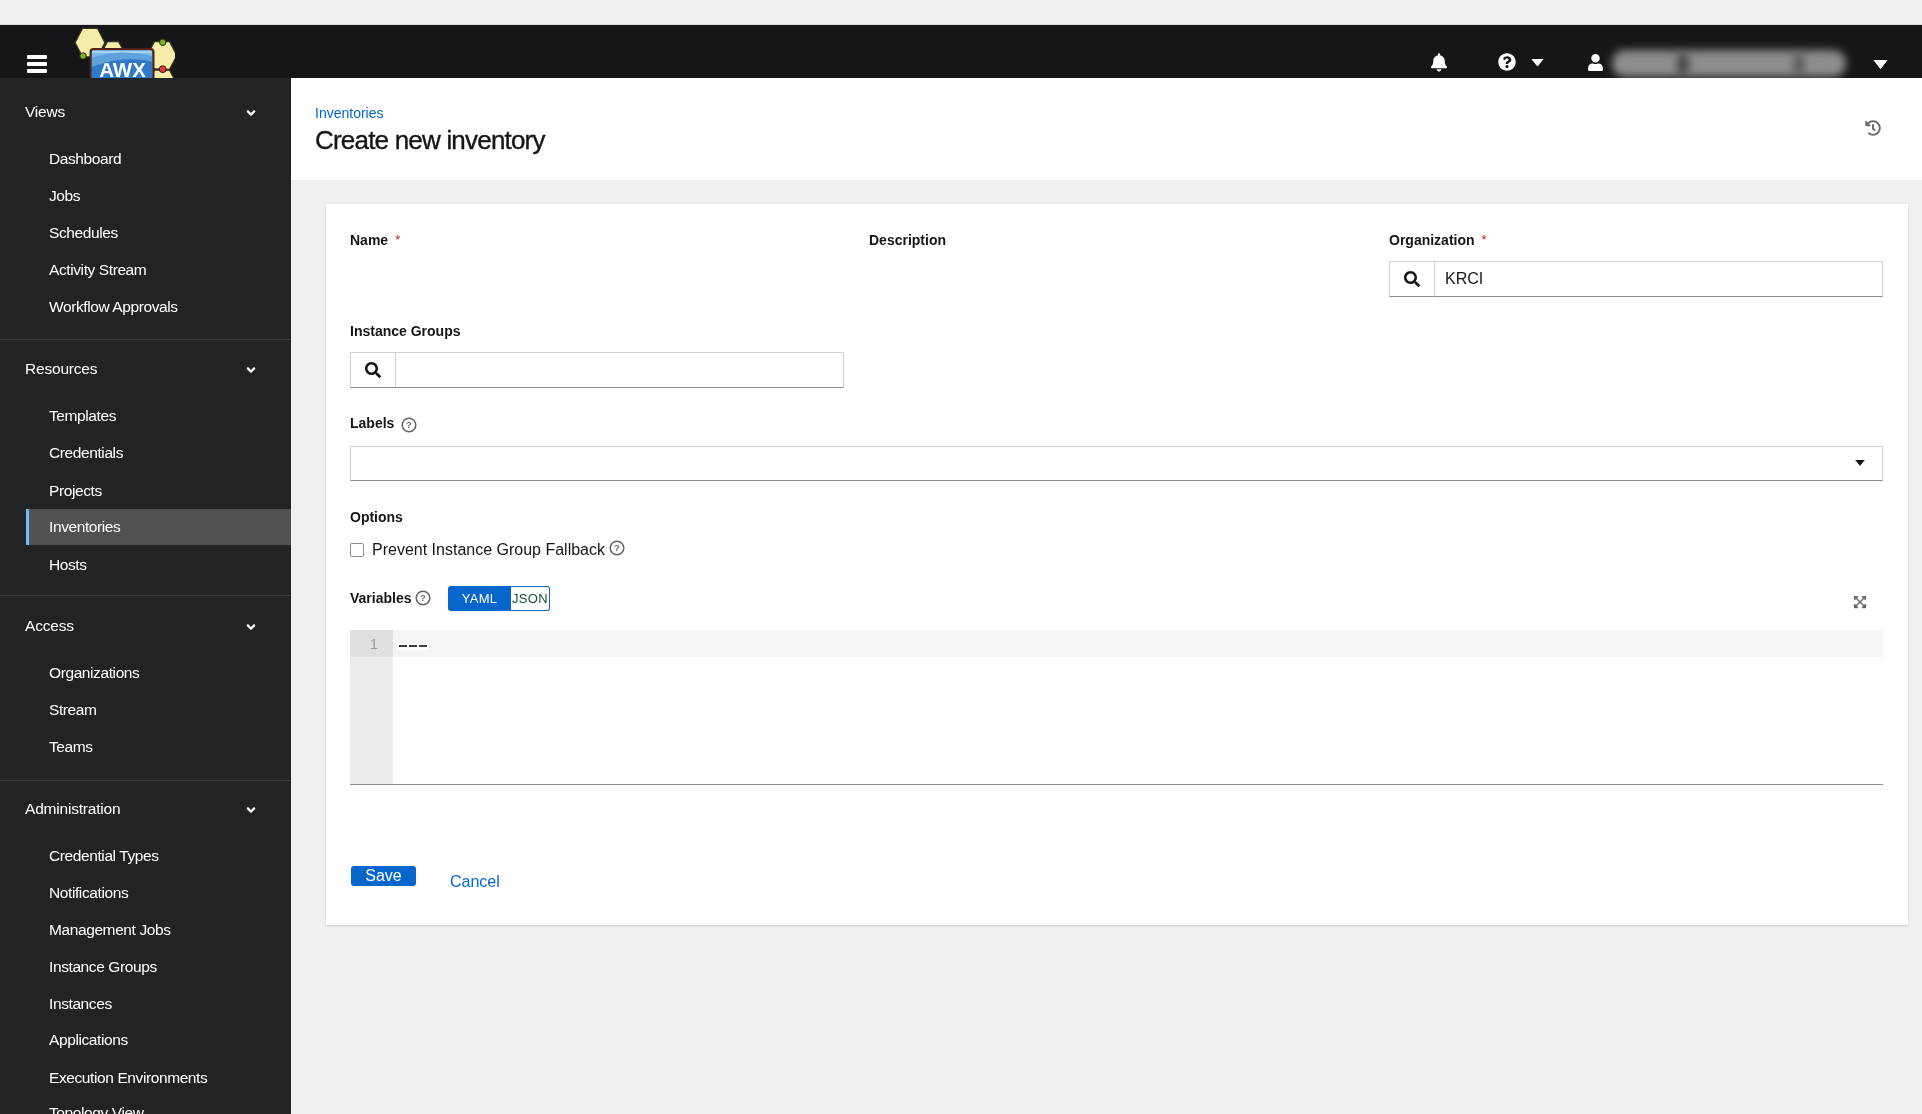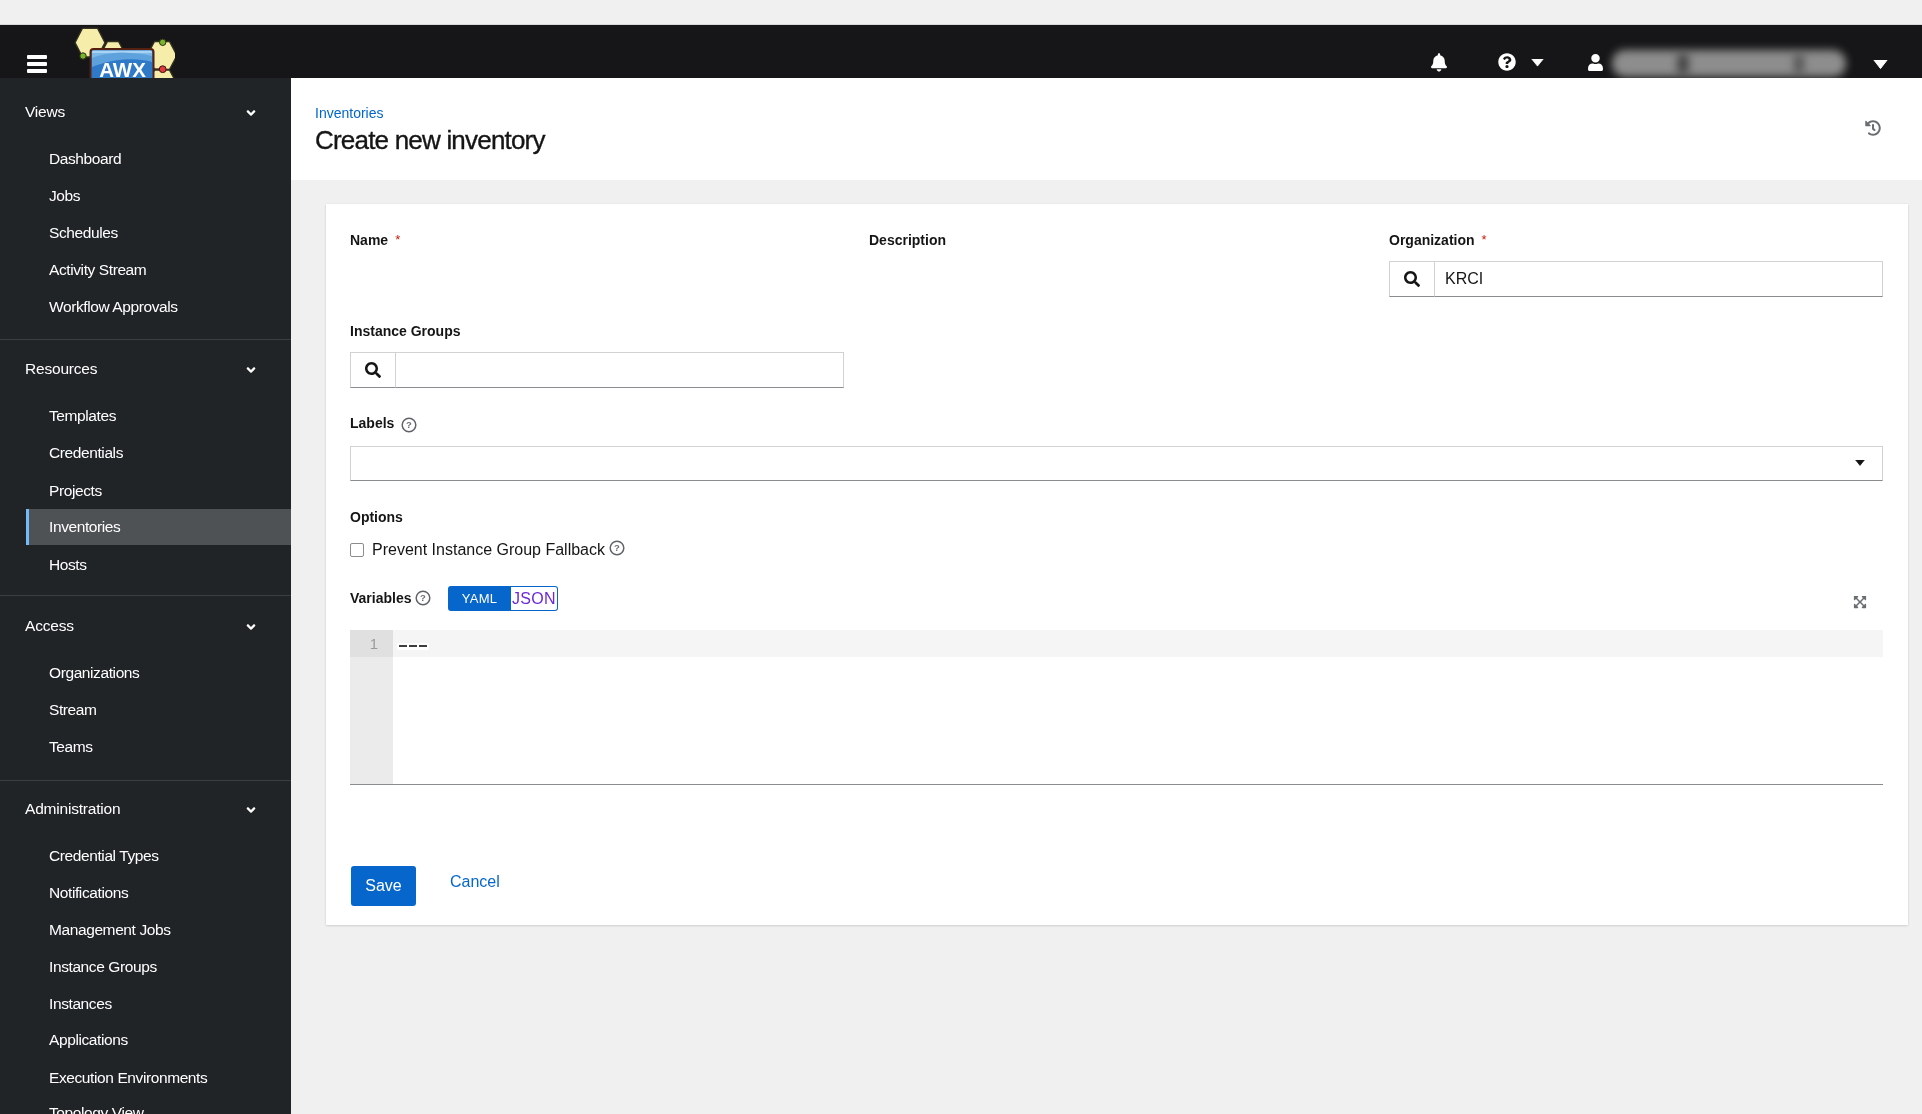--- a/index.html
+++ b/index.html
@@ -164,29 +164,29 @@
       <circle cx="8" cy="8" r="6.8" fill="none" stroke="#5f646a" stroke-width="1.5"></circle>
       <text x="8" y="11.4" text-anchor="middle" font-size="9.5" font-weight="700" fill="#6a6e73">?</text>
     </svg>
   <div class="lbl" style="left:24px;top:385px">Variables</div>
   <svg class="abs qicon" style="left:88.5px;top:386px" width="16" height="16" viewBox="0 0 16 16">
       <circle cx="8" cy="8" r="6.8" fill="none" stroke="#5f646a" stroke-width="1.5"></circle>
       <text x="8" y="11.4" text-anchor="middle" font-size="9.5" font-weight="700" fill="#6a6e73">?</text>
     </svg>
   <div class="abs" style="left:122px;top:382px;height:25px;display:flex;border-radius:3px">
     <div style="width:63px;background:#0666cc;color:#fff;font-size:13px;display:flex;align-items:center;justify-content:center;border-radius:3px 0 0 3px;letter-spacing:0.3px">YAML</div>
-    <div style="width:47px;background:#fff;color:#6d28d9;font-size:16px;display:flex;align-items:center;justify-content:center;border:1px solid #0666cc;border-left:0;border-radius:0 3px 3px 0;letter-spacing:0.3px">JSON</div>
+    <div style="width:39px;background:#fff;color:#14532d;font-size:13px;display:flex;align-items:center;justify-content:center;border:1px solid #0666cc;border-left:0;border-radius:0 3px 3px 0;letter-spacing:0.3px">JSON</div>
   </div>
   <svg class="abs" style="left:1527px;top:391px" width="14" height="14" viewBox="0 0 448 512">
       <path fill="#6a6e73" d="M448 344v112a23.94 23.94 0 0 1-24 24H312c-21.39 0-32.09-25.9-17-41l36.2-36.2L224 295.6 116.77 402.9 153 439c15.09 15.1 4.39 41-17 41H24a23.94 23.94 0 0 1-24-24V344c0-21.4 25.89-32.1 41-17l36.19 36.2L184.46 256 77.18 148.7 41 185c-15.1 15.1-41 4.4-41-17V56a23.94 23.94 0 0 1 24-24h112c21.39 0 32.09 25.9 17 41l-36.2 36.2L224 216.4l107.23-107.3L295 73c-15.09-15.1-4.39-41 17-41h112a23.94 23.94 0 0 1 24 24v112c0 21.4-25.89 32.1-41 17l-36.19-36.2L263.54 256l107.28 107.3L407 327c15.1-15.1 41-4.4 41 17z"></path>
     </svg>
   <div class="abs" style="left:24px;top:426px;width:1533px;height:155px;border-bottom:1px solid #8a8d90;background:#fff">
     <div class="abs" style="left:0;top:0;width:43px;height:154px;background:#ebebeb"></div>
     <div class="abs" style="left:0;top:0;width:43px;height:27px;background:#e0e0e0;color:#9a9a9a;font-size:15px;line-height:27px;text-align:right;padding-right:15px">1</div>
     <div class="abs" style="left:43px;top:0;width:1490px;height:27px;background:#f5f5f5"></div>
     <div class="abs" style="left:46.5px;top:12.5px;width:32px;height:7px;background:#fff;border-radius:2px"></div>
     <div class="abs" style="left:48.7px;top:14.6px;width:8.2px;height:2.6px;background:#3e3e3e"></div>
     <div class="abs" style="left:58.7px;top:14.6px;width:8.2px;height:2.6px;background:#3e3e3e"></div>
     <div class="abs" style="left:68.7px;top:14.6px;width:8.2px;height:2.6px;background:#3e3e3e"></div>
   </div>
-  <div class="abs" style="left:25px;top:662px;width:65px;height:40px;background:#0666cc;border-radius:3px;color:#fff;font-size:16px;display:flex;align-items:center;justify-content:center">Save</div>
+  <div class="abs" style="left:25px;top:662px;width:65px;height:20px;background:#0666cc;border-radius:3px;color:#fff;font-size:16px;display:flex;align-items:center;justify-content:center">Save</div>
   <div class="abs" style="left:124px;top:669px;font-size:16px;color:#0666cc">Cancel</div>
 </div>
 
 </body></html>

